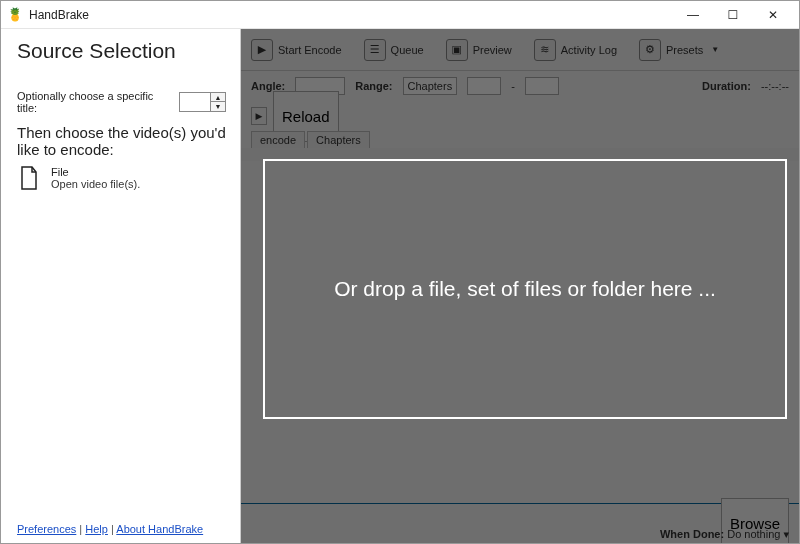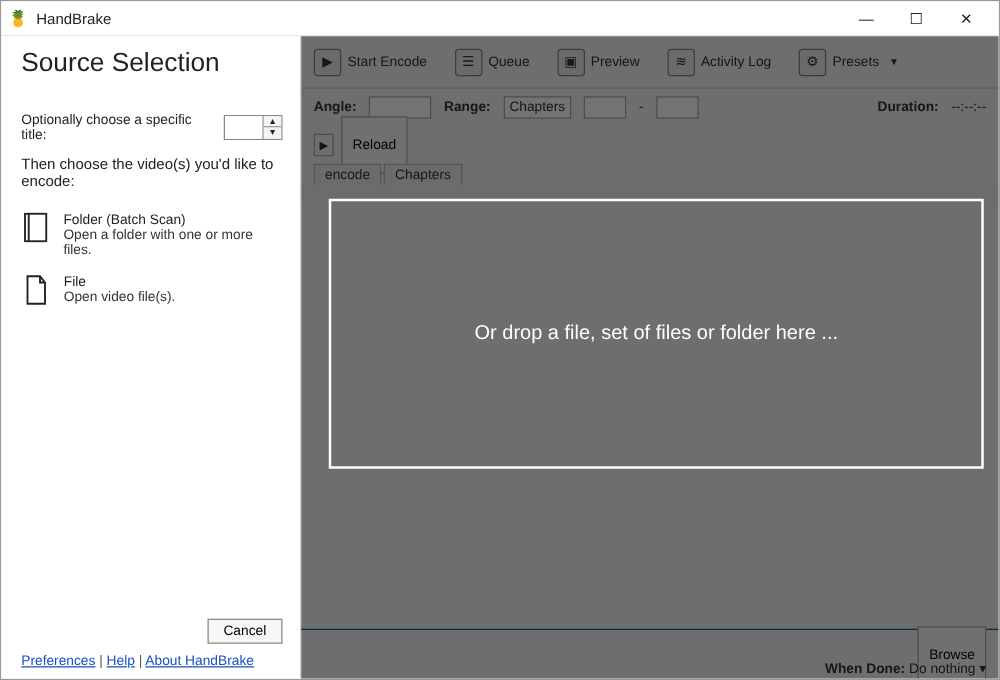--- a/index.html
+++ b/index.html
@@ -19,21 +19,21 @@
   .right-pane { flex:1; position:relative; background:#f0f0f0; }
 
   
   h1.page-title { font-size:21px; font-weight:400; margin:0 0 27px 0; }
   .opt-row { display:flex; align-items:center; gap:8px; font-size:11px; margin-bottom:10px; }
   .spin-wrap { display:flex; align-items:center; border:1px solid #888; height:20px; }
   .spin-wrap input { width:30px; height:18px; border:none; padding:0 4px; font-size:11px; outline:none; }
   .spin-btns { display:flex; flex-direction:column; border-left:1px solid #888; }
   .spin-btns span { width:14px; height:9px; display:flex; align-items:center; justify-content:center; font-size:7px; line-height:1; background:#f4f4f4; }
   .spin-btns span:first-child { border-bottom:1px solid #888; }
-  .instruction { font-size:12px; margin-bottom:18px; }
+  .instruction { font-size:15px; margin-bottom:8px; }
   .src-option { display:flex; gap:10px; margin-bottom:14px; cursor:default; }
   .src-option .icon { width:24px; height:28px; display:flex; align-items:flex-start; justify-content:center; }
   .src-option .texts { display:flex; flex-direction:column; }
   .src-option .t1 { font-size:11px; }
   .src-option .t2 { font-size:11px; color:#333; }
   .left-flex { flex:1; }
   .cancel-row { display:flex; justify-content:flex-end; margin-bottom:8px; }
   .btn { border:1px solid #888; background:#f7f7f7; padding:3px 12px; font-size:11px; }
   .links-row { font-size:11px; color:#555; }
   .links-row a { color:#1a4fc7; text-decoration:underline; cursor:pointer; }
@@ -41,31 +41,31 @@
   
   .dim-overlay { position:absolute; inset:0; background:rgba(0,0,0,0.55); pointer-events:none; }
   .bg-app { position:absolute; inset:0; padding:0; color:#333; }
   .toolbar { height:42px; display:flex; align-items:center; gap:10px; padding:4px 10px 4px 4px; background:#f3f3f3; border-bottom:1px solid #ccc; font-size:11px; }
   .tb-item { display:flex; align-items:center; gap:5px; padding:2px 6px; }
   .tb-icon { width:22px; height:22px; border:1px solid #888; border-radius:3px; background:#eaeaea; display:flex; align-items:center; justify-content:center; font-size:11px; }
   .row2 { height:30px; display:flex; align-items:center; gap:10px; padding:2px 10px; font-size:11px; background:#f3f3f3; }
   .label-b { font-weight:700; }
   .sel { border:1px solid #aaa; background:#fff; height:18px; min-width:50px; display:inline-flex; align-items:center; padding:0 4px; font-size:11px; }
   .row3 { height:30px; display:flex; align-items:center; gap:6px; padding:2px 10px; font-size:11px; background:#f3f3f3; }
-  .mini-btn { border:1px solid #aaa; background:#f9f9f9; padding:16px 8px; font-size:11px; }
+  .mini-btn { border:1px solid #aaa; background:#f9f9f9; padding:16px 8px; font-size:15px; }
   .tabs { display:flex; gap:2px; padding:0 10px; font-size:11px; background:#f3f3f3; }
   .tab { border:1px solid #bbb; border-bottom:none; padding:2px 8px; background:#eee; }
   .bg-body { position:absolute; top:132px; left:0; right:0; bottom:40px; background:#f3f3f3; }
   .bottom-bar { position:absolute; left:0; right:0; bottom:0; height:40px; background:#f3f3f3; border-top:1px solid #0369a1; display:flex; align-items:center; padding:0 10px; font-size:11px; gap:8px; }
   .bottom-bar .filler { flex:1; }
   .whendone { position:absolute; right:10px; bottom:2px; font-size:11px; }
   .whendone b { font-weight:700; }
 
   
-  .drop-frame { position:absolute; left:22px; right:12px; top:130px; height:216px; border:2px solid #fff; display:flex; align-items:center; justify-content:center; color:#fff; font-size:16px; background:transparent; }
+  .drop-frame { position:absolute; left:22px; right:12px; top:130px; height:260px; border:2px solid #fff; display:flex; align-items:center; justify-content:center; color:#fff; font-size:21px; background:transparent; }
 </style>
 </head>
 <body>
 
 <div id="stage">
 
   <div class="titlebar">
     <span class="app-icon">🍍</span>
     <span class="title">HandBrake</span>
     <span class="spacer"></span>
@@ -91,51 +91,36 @@
           <input type="text" value="" style="">
           <div class="spin-btns">
             <span>▲</span>
             <span>▼</span>
           </div>
         </div>
       </div>
 
       <div class="instruction">Then choose the video(s) you'd like to encode:</div>
 
-      <div class="src-option">
-        <div class="icon">
-          <svg width="20" height="24" viewBox="0 0 20 24">
-              <rect x="1" y="1" width="14" height="22" fill="none" stroke="#222" stroke-width="1.5"></rect>
-              <rect x="4" y="1" width="14" height="22" fill="#fff" stroke="#222" stroke-width="1.5"></rect>
-            </svg>
-        </div>
-        <div class="texts">
-          <span class="t1">Folder (Batch Scan)</span>
-          <span class="t2">Open a folder with one or more files.</span>
-        </div>
-      </div>
 
       <div class="src-option">
         <div class="icon">
           <svg width="20" height="24" viewBox="0 0 20 24">
               <path d="M3 1 H13 L17 6 V23 H3 Z" fill="#fff" stroke="#222" stroke-width="1.5"></path>
               <path d="M13 1 V6 H17" fill="none" stroke="#222" stroke-width="1.5"></path>
             </svg>
         </div>
         <div class="texts">
           <span class="t1">File</span>
           <span class="t2">Open video file(s).</span>
         </div>
       </div>
 
       <div class="left-flex"></div>
 
-      <div class="cancel-row">
-        <button class="btn">Cancel</button>
-      </div>
 
       <div class="links-row">
         <a>Preferences</a><span> | </span><a>Help</a><span> | </span><a>About HandBrake</a>
       </div>
     </div>
 
     <div class="right-pane">
 
       <div class="bg-app">
         <div class="toolbar">

